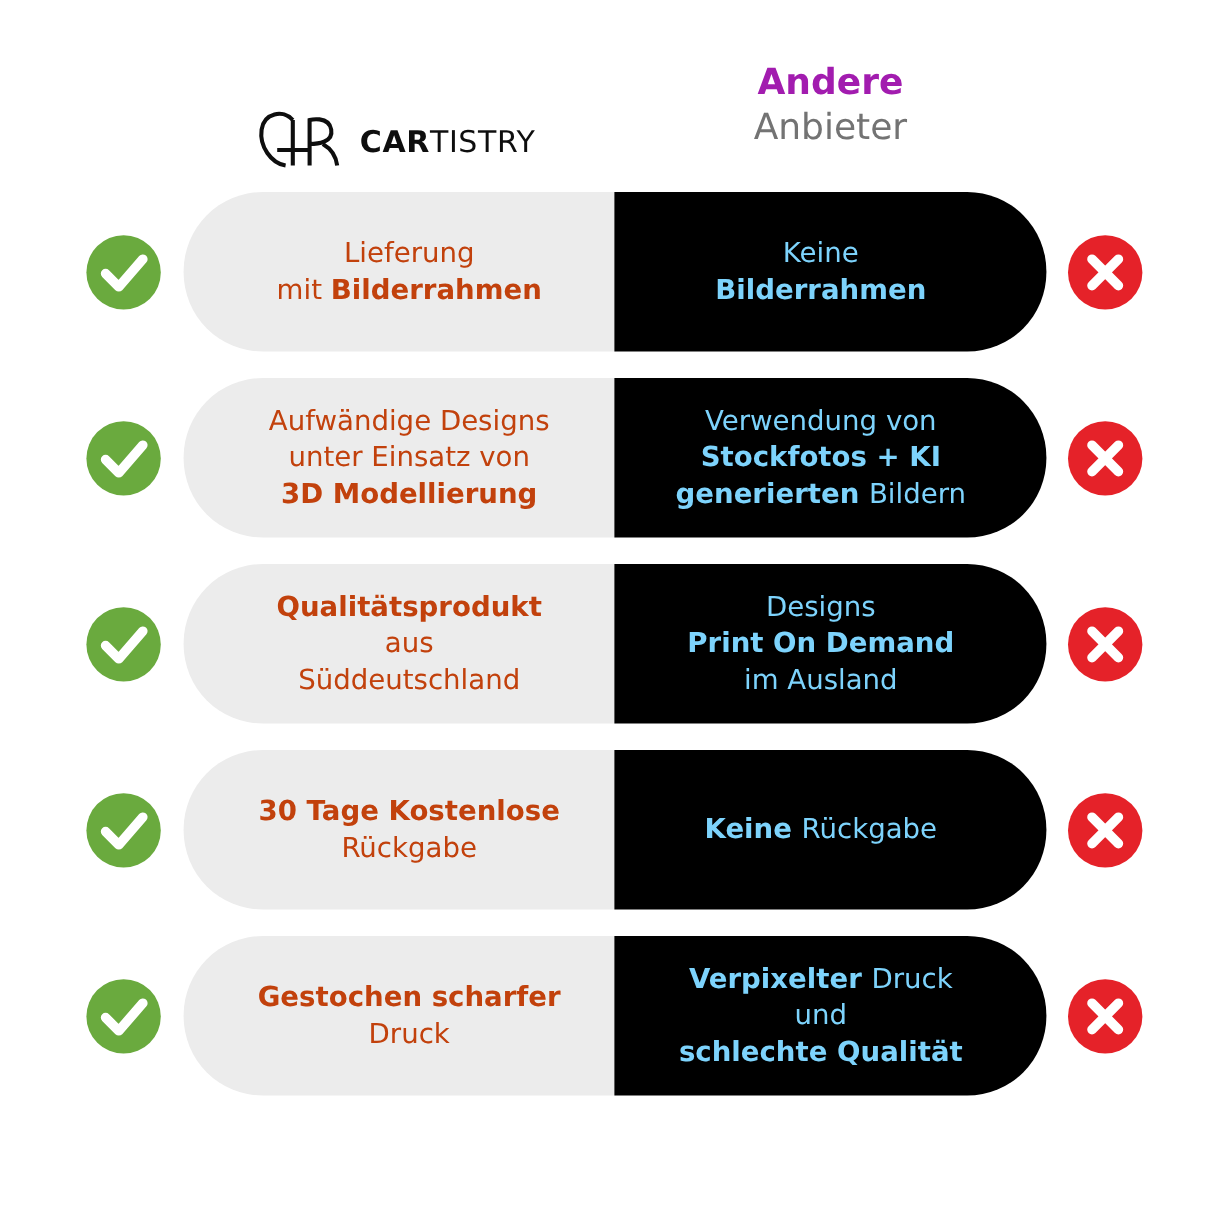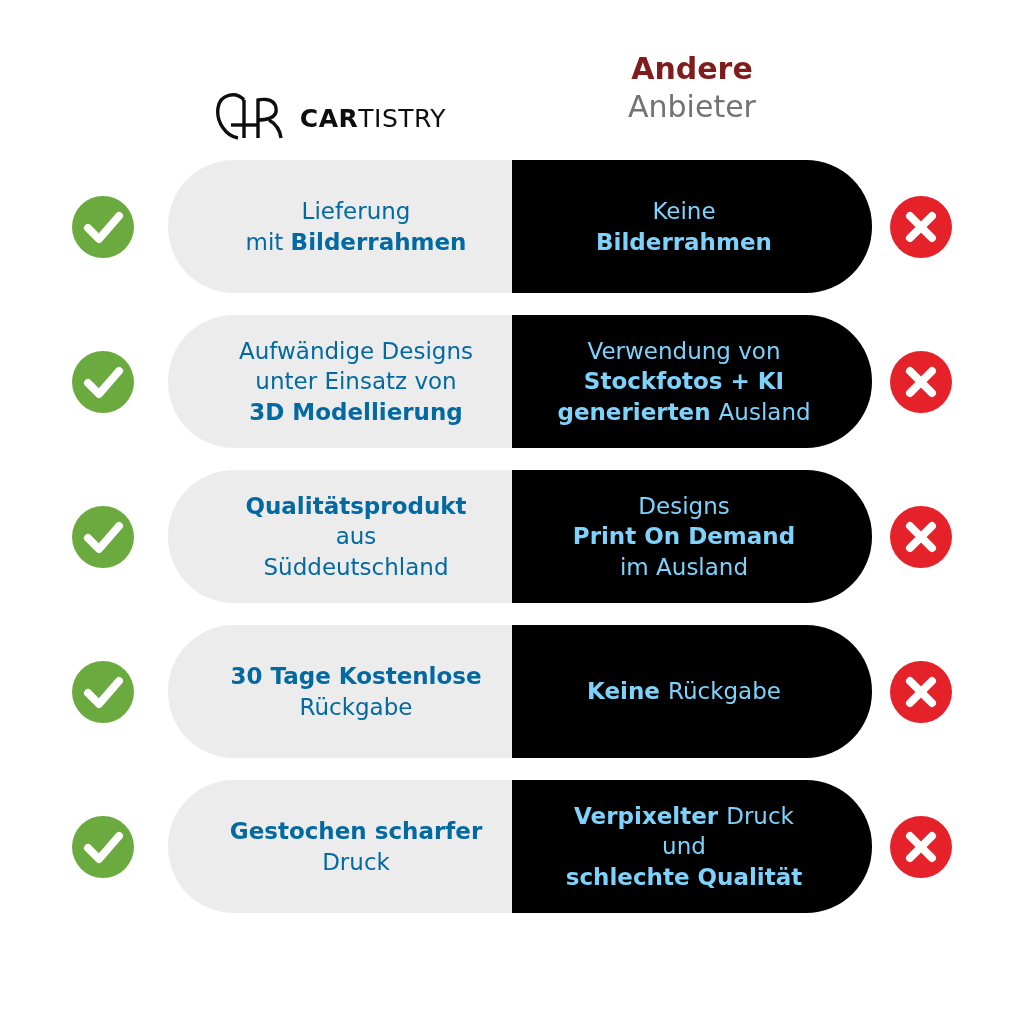--- a/index.html
+++ b/index.html
@@ -61,21 +61,21 @@
     position: absolute;
     left: 512px;
     top: 10px;
     width: 360px;
     text-align: center;
     line-height: 1.28;
   }
   .other-head .l1 {
     font-size: 30px;
     font-weight: 700;
-    color: #7f1d1d;
+    color: #a21caf;
   }
   .other-head .l2 {
     font-size: 30px;
     font-weight: 400;
     color: #737373;
   }
 
   
   .rows {
     position: absolute;
@@ -115,27 +115,27 @@
     position: absolute;
     top: 0;
     height: 133px;
     display: flex;
     align-items: center;
     justify-content: center;
     text-align: center;
     box-sizing: border-box;
   }
   .panel-left {
-    left: 168px;
+    left: 153px;
     width: 360px;
     background: #ececec;
     border-top-left-radius: 66px;
     border-bottom-left-radius: 66px;
     padding: 0 22px 0 38px;
-    color: #0369a1;
+    color: #c2410c;
   }
   .panel-right {
     left: 512px;
     width: 360px;
     background: #000000;
     border-top-right-radius: 66px;
     border-bottom-right-radius: 66px;
     padding: 0 38px 0 22px;
     color: #7dd3fc;
   }
@@ -213,21 +213,21 @@
           <div class="txt">
             <div><span class="n">Aufwändige Designs</span></div>
             <div><span class="n">unter Einsatz von</span></div>
             <div><b>3D Modellierung</b></div>
           </div>
         </div>
         <div class="panel panel-right">
           <div class="txt">
             <div><span class="n">Verwendung von</span></div>
             <div><b>Stockfotos + KI</b></div>
-            <div><b>generierten </b><span class="n">Ausland</span></div>
+            <div><b>generierten </b><span class="n">Bildern</span></div>
           </div>
         </div>
         <div class="badge cross">
           <svg viewBox="0 0 62 62" width="62" height="62">
             <path d="M20 20 L42 42 M42 20 L20 42" fill="none" stroke="#ffffff" stroke-width="8" stroke-linecap="round"></path>
           </svg>
         </div>
       </div>
       <div class="row">
         <div class="badge check">

